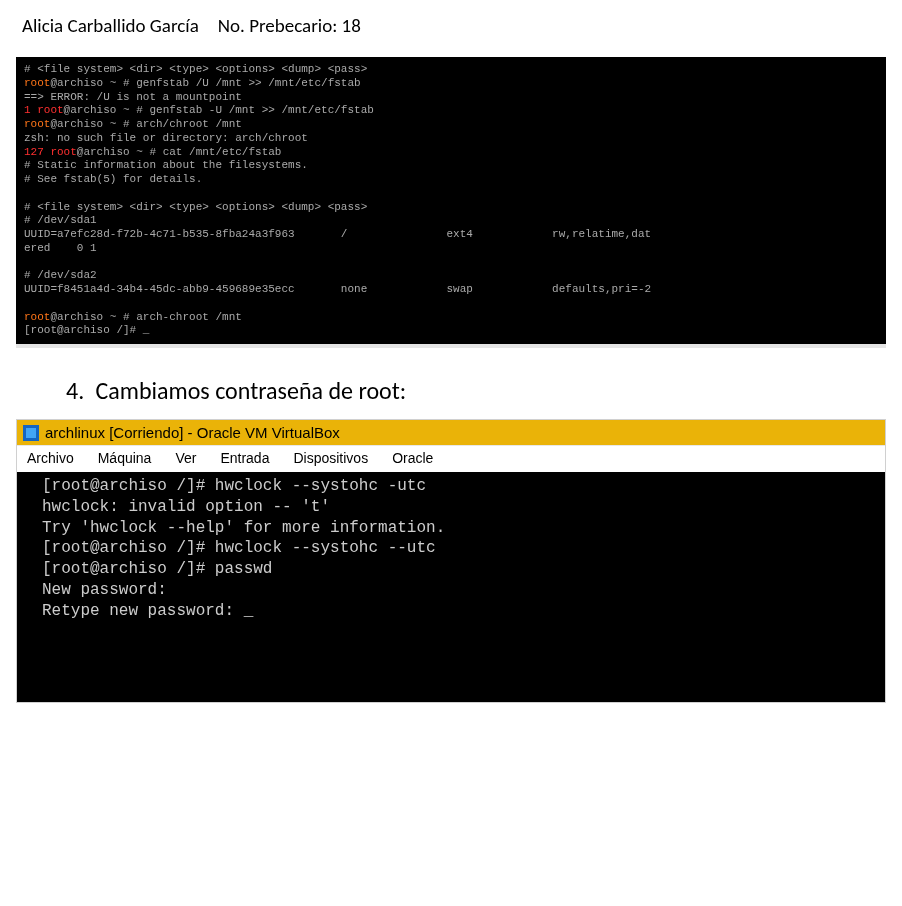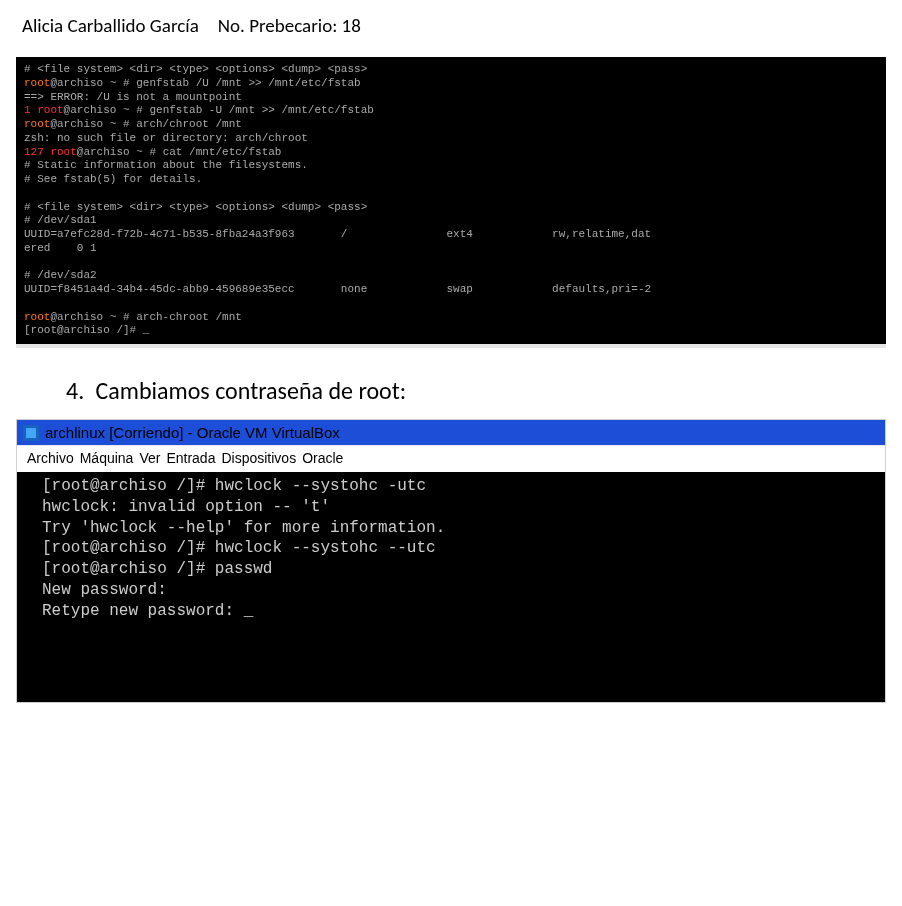--- a/index.html
+++ b/index.html
@@ -42,38 +42,38 @@
   }
   .step-num { display:inline-block; width: 24px; }
   .vm-window {
     border: 1px solid #d0d0d0;
     margin-left: -6px;
     margin-right: -6px;
   }
   .vm-titlebar {
     display: flex;
     align-items: center;
-    background: #1d4ed8;
+    background: #eab308;
     padding: 4px 6px;
     font-size: 15px;
     font-family: "Segoe UI", Arial, sans-serif;
     color: #000000;
     border-bottom: 1px solid #e8e8e8;
   }
   .vm-icon {
     width: 16px;
     height: 16px;
     margin-right: 6px;
     display: inline-flex;
     align-items: center;
     justify-content: center;
   }
   .vm-menubar {
     display: flex;
-    gap: 6px;
+    gap: 24px;
     padding: 4px 10px 6px 10px;
     font-size: 14px;
     font-family: "Segoe UI", Arial, sans-serif;
     background: #ffffff;
     color: #000000;
   }
   .vm-menubar span { cursor: default; }
   .vm-body {
     background: #000000;
     color: #cccccc;

